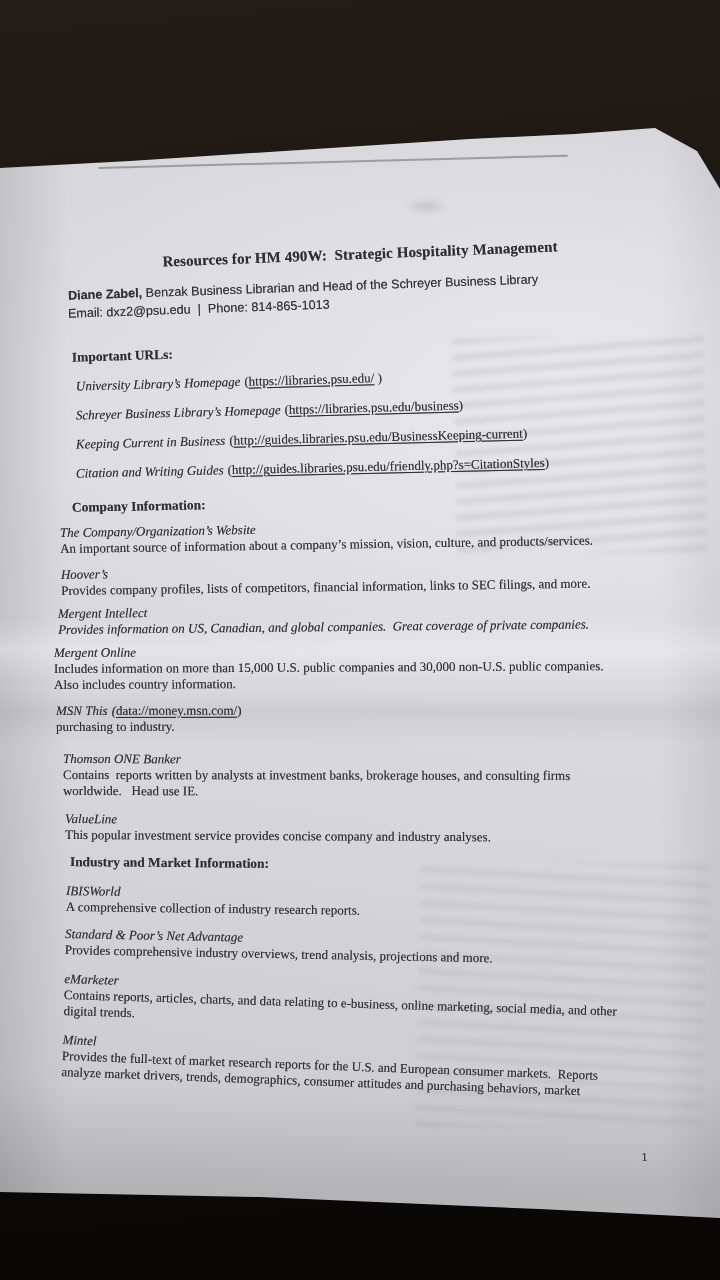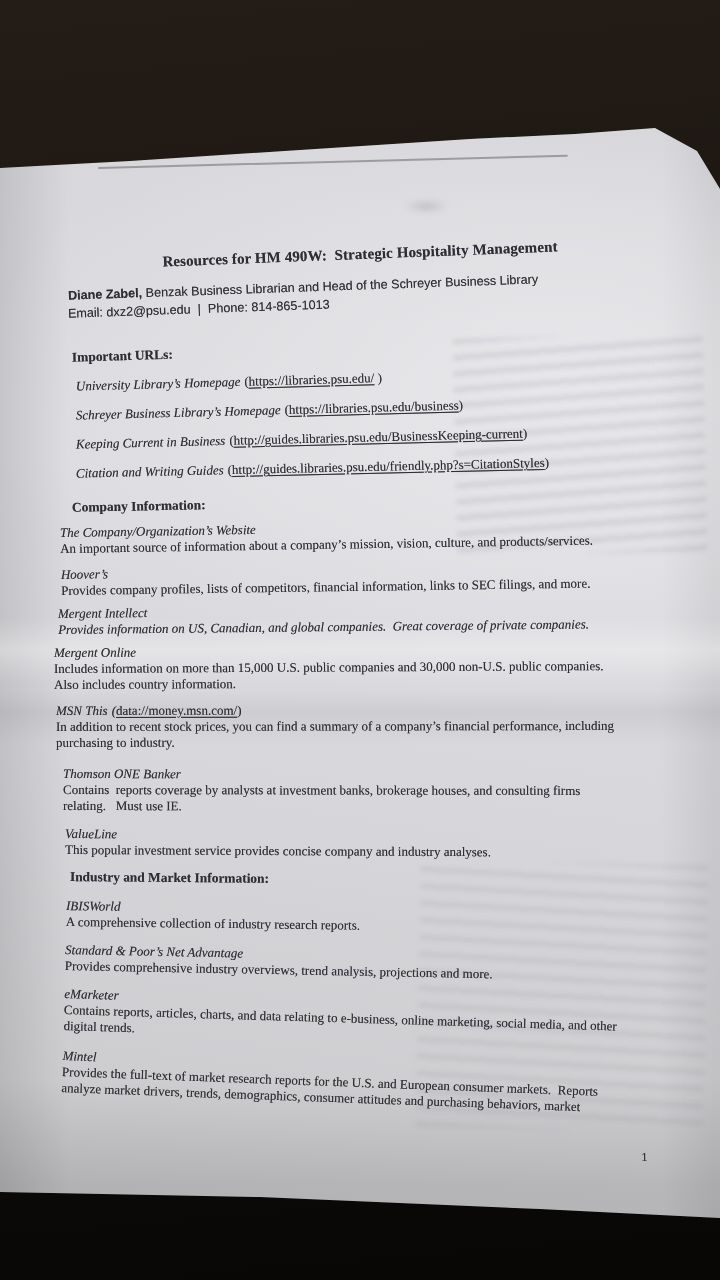--- a/index.html
+++ b/index.html
@@ -95,28 +95,27 @@
       </div>
 
       <div class="entry" style="--tilt:-0.3deg;margin-bottom:11px;padding-left:54px">
         <div class="name">Mergent Online</div>
         <div class="dl">Includes information on more than 15,000 U.S. public companies and 30,000 non-U.S. public companies.</div>
         <div class="dl">Also includes country information.</div>
       </div>
 
       <div class="entry" style="--tilt:-0.1deg;margin-bottom:16px;padding-left:56px">
         <div class="name"><span class="i">MSN This</span><span class="paren">(</span><span class="u" style="font-style:normal">data://money.msn.com/</span><span style="font-style:normal">)</span></div>
-        <div class="dl">In addition to recent stock prices, you can find a summary of a company’s financial performance, including</div>
         <div class="dl">purchasing to industry.</div>
       </div>
 
       <div class="entry" style="--tilt:0.1deg;margin-bottom:13px;padding-left:63px">
         <div class="name">Thomson ONE Banker</div>
-        <div class="dl">Contains  reports coverage by analysts at investment banks, brokerage houses, and consulting firms</div>
-        <div class="dl">relating.   Must use IE.</div>
+        <div class="dl">Contains  reports written by analysts at investment banks, brokerage houses, and consulting firms</div>
+        <div class="dl">worldwide.   Head use IE.</div>
       </div>
 
       <div class="entry" style="--tilt:0.3deg;margin-bottom:11.5px;padding-left:65px">
         <div class="name">ValueLine</div>
         <div class="dl">This popular investment service provides concise company and industry analyses.</div>
       </div>
 
       <div class="h" style="--tilt:0.5deg;margin-bottom:13px;padding-left:70px">Industry and Market Information:</div>
 
       <div class="entry" style="--tilt:0.7deg;margin-bottom:12px;padding-left:66px">

